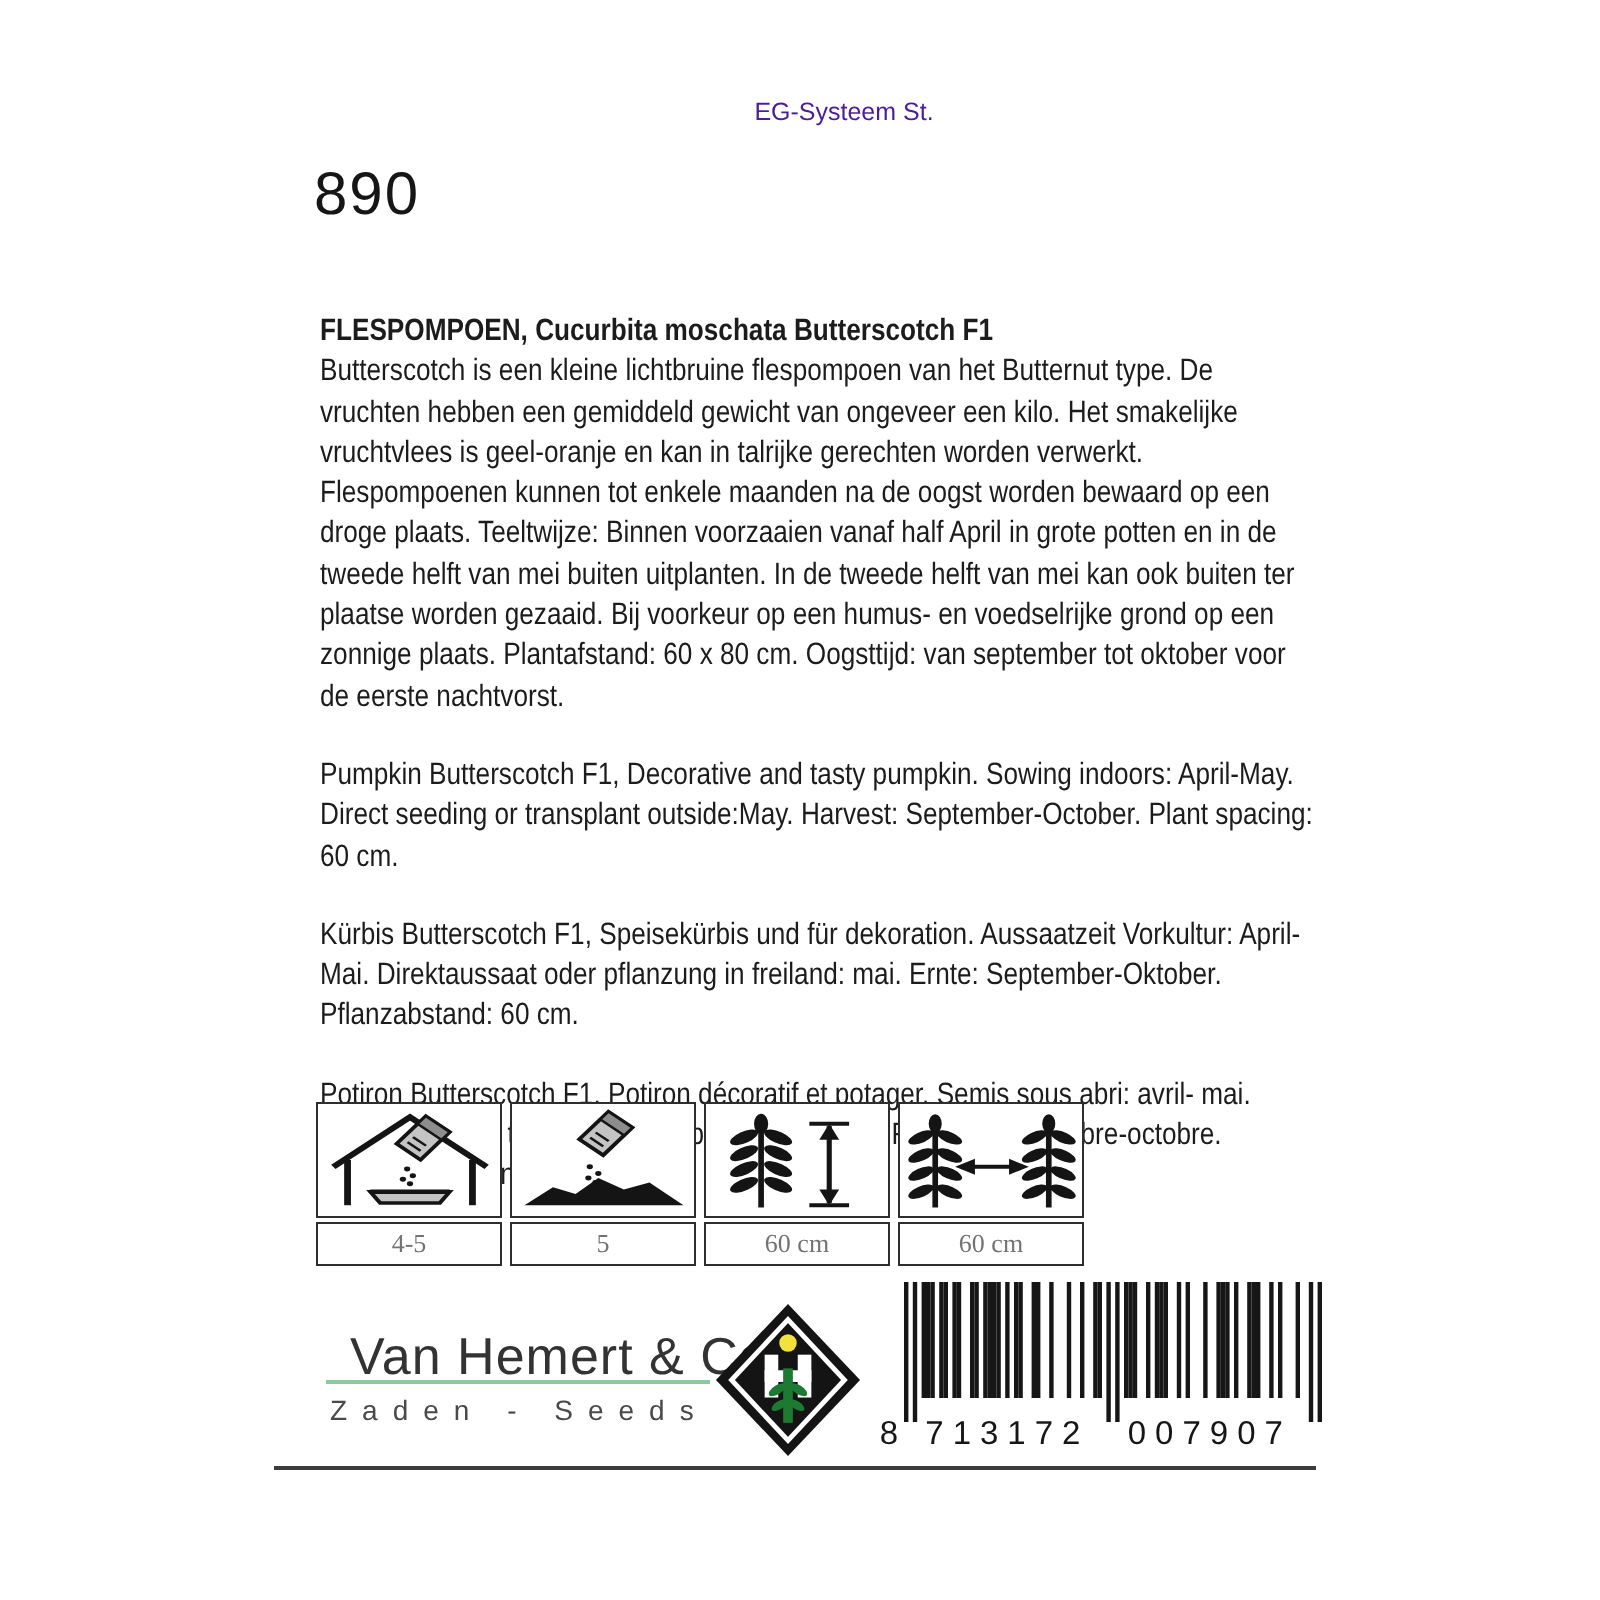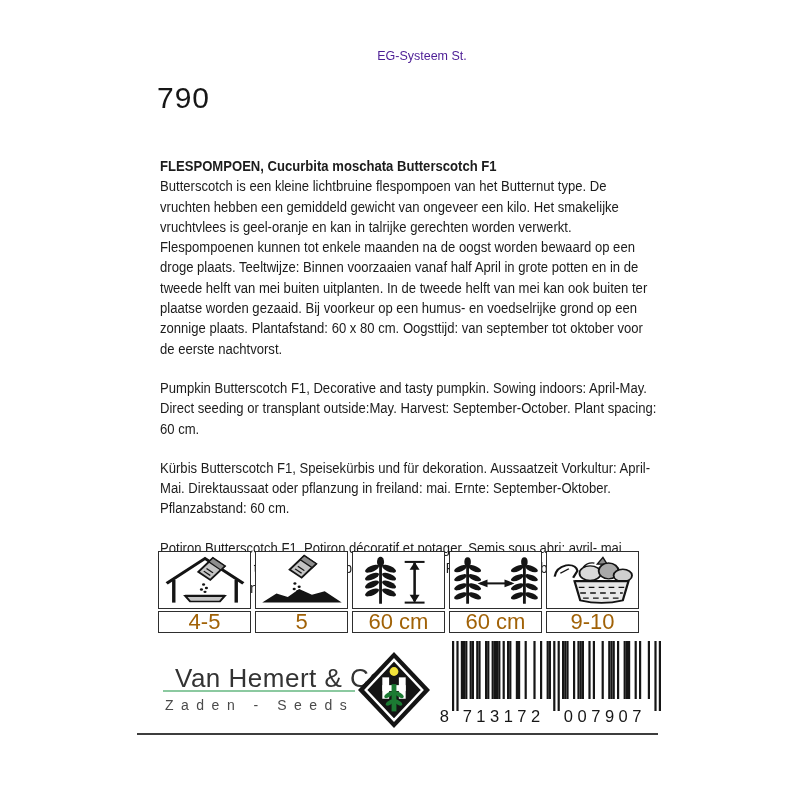--- a/index.html
+++ b/index.html
@@ -23,38 +23,38 @@
   
   .pictos{left:158px;top:551px;display:flex;gap:4px;}
   .picto{width:93px;display:flex;flex-direction:column;gap:2px;}
   .picto .pic{
     box-sizing:border-box;height:58px;border:1.5px solid #2e2e2e;background:#fff;
     display:flex;align-items:center;justify-content:center;
   }
   .picto .plabel{
     box-sizing:border-box;height:22px;border:1.5px solid #2e2e2e;background:#fff;
     display:flex;align-items:center;justify-content:center;
-    font-size:22px;color:#a16207;
+    font-size:13px;color:#737373;font-family:Liberation Serif, serif;
   }
   
   .brand-name{left:175px;top:663px;font-size:26px;color:#333;letter-spacing:0.5px;}
   .brand-underline{left:163px;top:690px;width:192px;height:2px;background:#8bc9a0;}
   .brand-tagline{left:165px;top:697px;font-size:14px;letter-spacing:7.5px;color:#4a4a4a;white-space:nowrap;}
   .diamond{left:357px;top:651px;width:74px;height:78px;}
   .barcode{left:436px;top:641px;width:230px;height:84px;}
   .bottom-rule{left:137px;top:733px;width:521px;height:2px;background:#3d3d3d;}
 </style>
 </head>
 <body>
 
 <div>
 
   <div class="abs eg-label">EG-Systeem St.</div>
 
-  <div class="abs art-num">790</div>
+  <div class="abs art-num">890</div>
 
   <div class="abs textblock">
     <div class="heading">FLESPOMPOEN, Cucurbita moschata Butterscotch F1</div>
     <p class="joined">Butterscotch is een kleine lichtbruine flespompoen van het Butternut type. De vruchten hebben een gemiddeld gewicht van ongeveer een kilo. Het smakelijke vruchtvlees is geel-oranje en kan in talrijke gerechten worden verwerkt. Flespompoenen kunnen tot enkele maanden na de oogst worden bewaard op een droge plaats. Teeltwijze: Binnen voorzaaien vanaf half April in grote potten en in de tweede helft van mei buiten uitplanten. In de tweede helft van mei kan ook buiten ter plaatse worden gezaaid. Bij voorkeur op een humus- en voedselrijke grond op een zonnige plaats. Plantafstand: 60 x 80 cm. Oogsttijd: van september tot oktober voor de eerste nachtvorst.</p>
     <p>Pumpkin Butterscotch F1, Decorative and tasty pumpkin. Sowing indoors: April-May. Direct seeding or transplant outside:May. Harvest: September-October. Plant spacing: 60 cm.</p>
     <p>Kürbis Butterscotch F1, Speisekürbis und für dekoration. Aussaatzeit Vorkultur: April-Mai. Direktaussaat oder pflanzung in freiland: mai. Ernte: September-Oktober. Pflanzabstand: 60 cm.</p>
     <p>Potiron Butterscotch F1, Potiron décoratif et potager. Semis sous abri: avril- mai. Semis direct ou transplanter en pleine terre: mai. Récolte: septembre-octobre. Distance de plantation : 60 cm.</p>
   </div>
 
   <div class="abs pictos">
@@ -148,39 +148,20 @@
           <ellipse cx="46" cy="37" rx="5" ry="2.3" fill="#141414" transform="rotate(-30 46 37)"></ellipse>
           <ellipse cx="56" cy="37" rx="5" ry="2.3" fill="#141414" transform="rotate(30 56 37)"></ellipse>
           <line x1="20" y1="26" x2="42" y2="26" stroke="#141414" stroke-width="1.8"></line>
           <polygon points="18,26 25,22.5 25,29.5" fill="#141414"></polygon>
           <polygon points="44,26 37,22.5 37,29.5" fill="#141414"></polygon>
         </svg>
       </div>
       <div class="plabel">60 cm</div>
     </div>
 
-    <div class="picto">
-      <div class="pic">
-        <svg width="88" height="52" viewBox="0 0 62 46" preserveAspectRatio="none">
-          <path d="M4 20 Q5 12 12 10 Q19 9 20 15 L17 21" fill="#ffffff" stroke="#141414" stroke-width="1.6"></path>
-          <line x1="8" y1="17" x2="14" y2="13" stroke="#141414" stroke-width="1.1"></line>
-          <path d="M34 9 l4 -6 l3 6 z" fill="#8a8a8a" stroke="#141414" stroke-width="1"></path>
-          <ellipse cx="29" cy="17" rx="7.5" ry="6.5" fill="#d9d9d9" stroke="#141414" stroke-width="1.3"></ellipse>
-          <ellipse cx="42" cy="15" rx="7" ry="7" fill="#a8a8a8" stroke="#141414" stroke-width="1.3"></ellipse>
-          <ellipse cx="52" cy="19" rx="6.5" ry="5.5" fill="#cfcfcf" stroke="#141414" stroke-width="1.3"></ellipse>
-          <path d="M24 12 q3 -5 8 -4" fill="none" stroke="#141414" stroke-width="1.2"></path>
-          <path d="M18 24 L56 24 L52 41 Q37 45.5 22 41 Z" fill="#e8e8e8" stroke="#141414" stroke-width="1.6"></path>
-          <line x1="18" y1="24" x2="56" y2="24" stroke="#141414" stroke-width="2.2"></line>
-          <line x1="21" y1="29.5" x2="53" y2="29.5" stroke="#141414" stroke-width="1.2" stroke-dasharray="4 3"></line>
-          <line x1="22" y1="34.5" x2="52" y2="34.5" stroke="#141414" stroke-width="1.2" stroke-dasharray="4 3"></line>
-          <line x1="24" y1="39" x2="50" y2="39" stroke="#141414" stroke-width="1.2" stroke-dasharray="4 3"></line>
-        </svg>
-      </div>
-      <div class="plabel">9-10</div>
-    </div>
 
   </div>
 
   <div class="abs brand-name">Van Hemert &amp; Co</div>
   <div class="abs brand-underline" style="background: rgb(139, 201, 160);"></div>
   <div class="abs brand-tagline">Zaden - Seeds</div>
 
   <div class="abs diamond">
     <svg width="74" height="78" viewBox="0 0 76 80">
       <polygon points="38,1 75,40 38,79 1,40" fill="#141414"></polygon>

